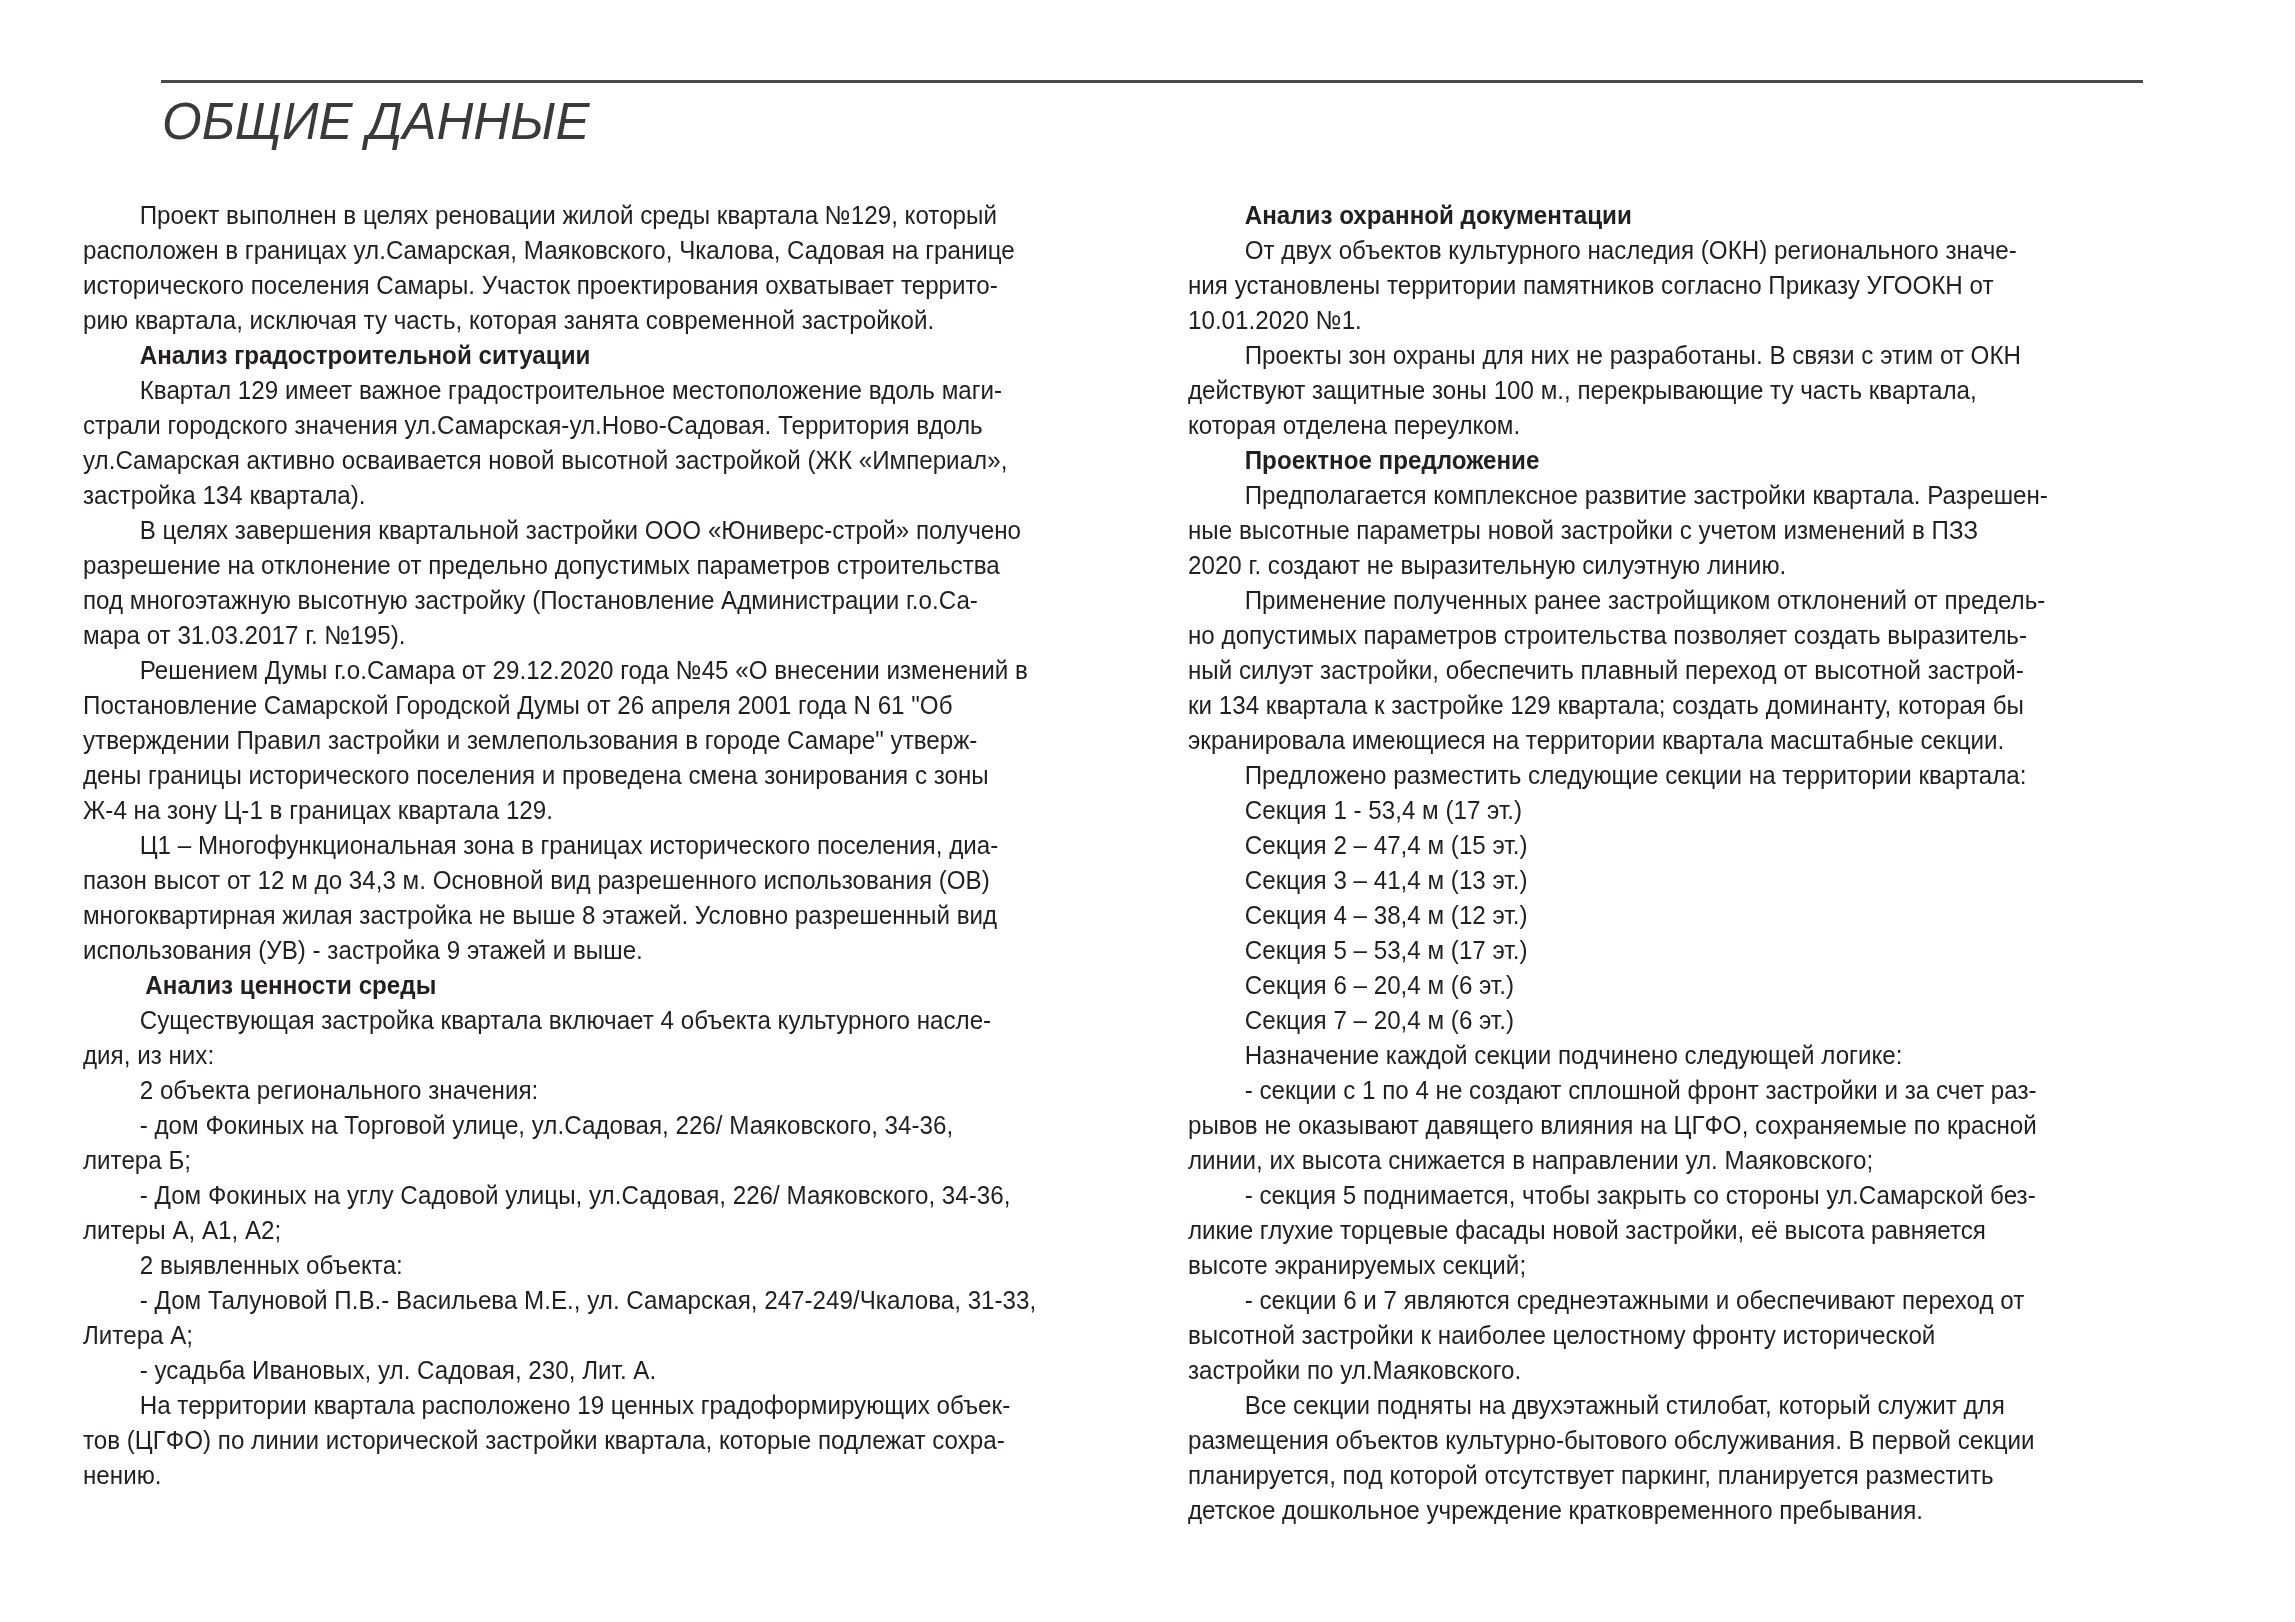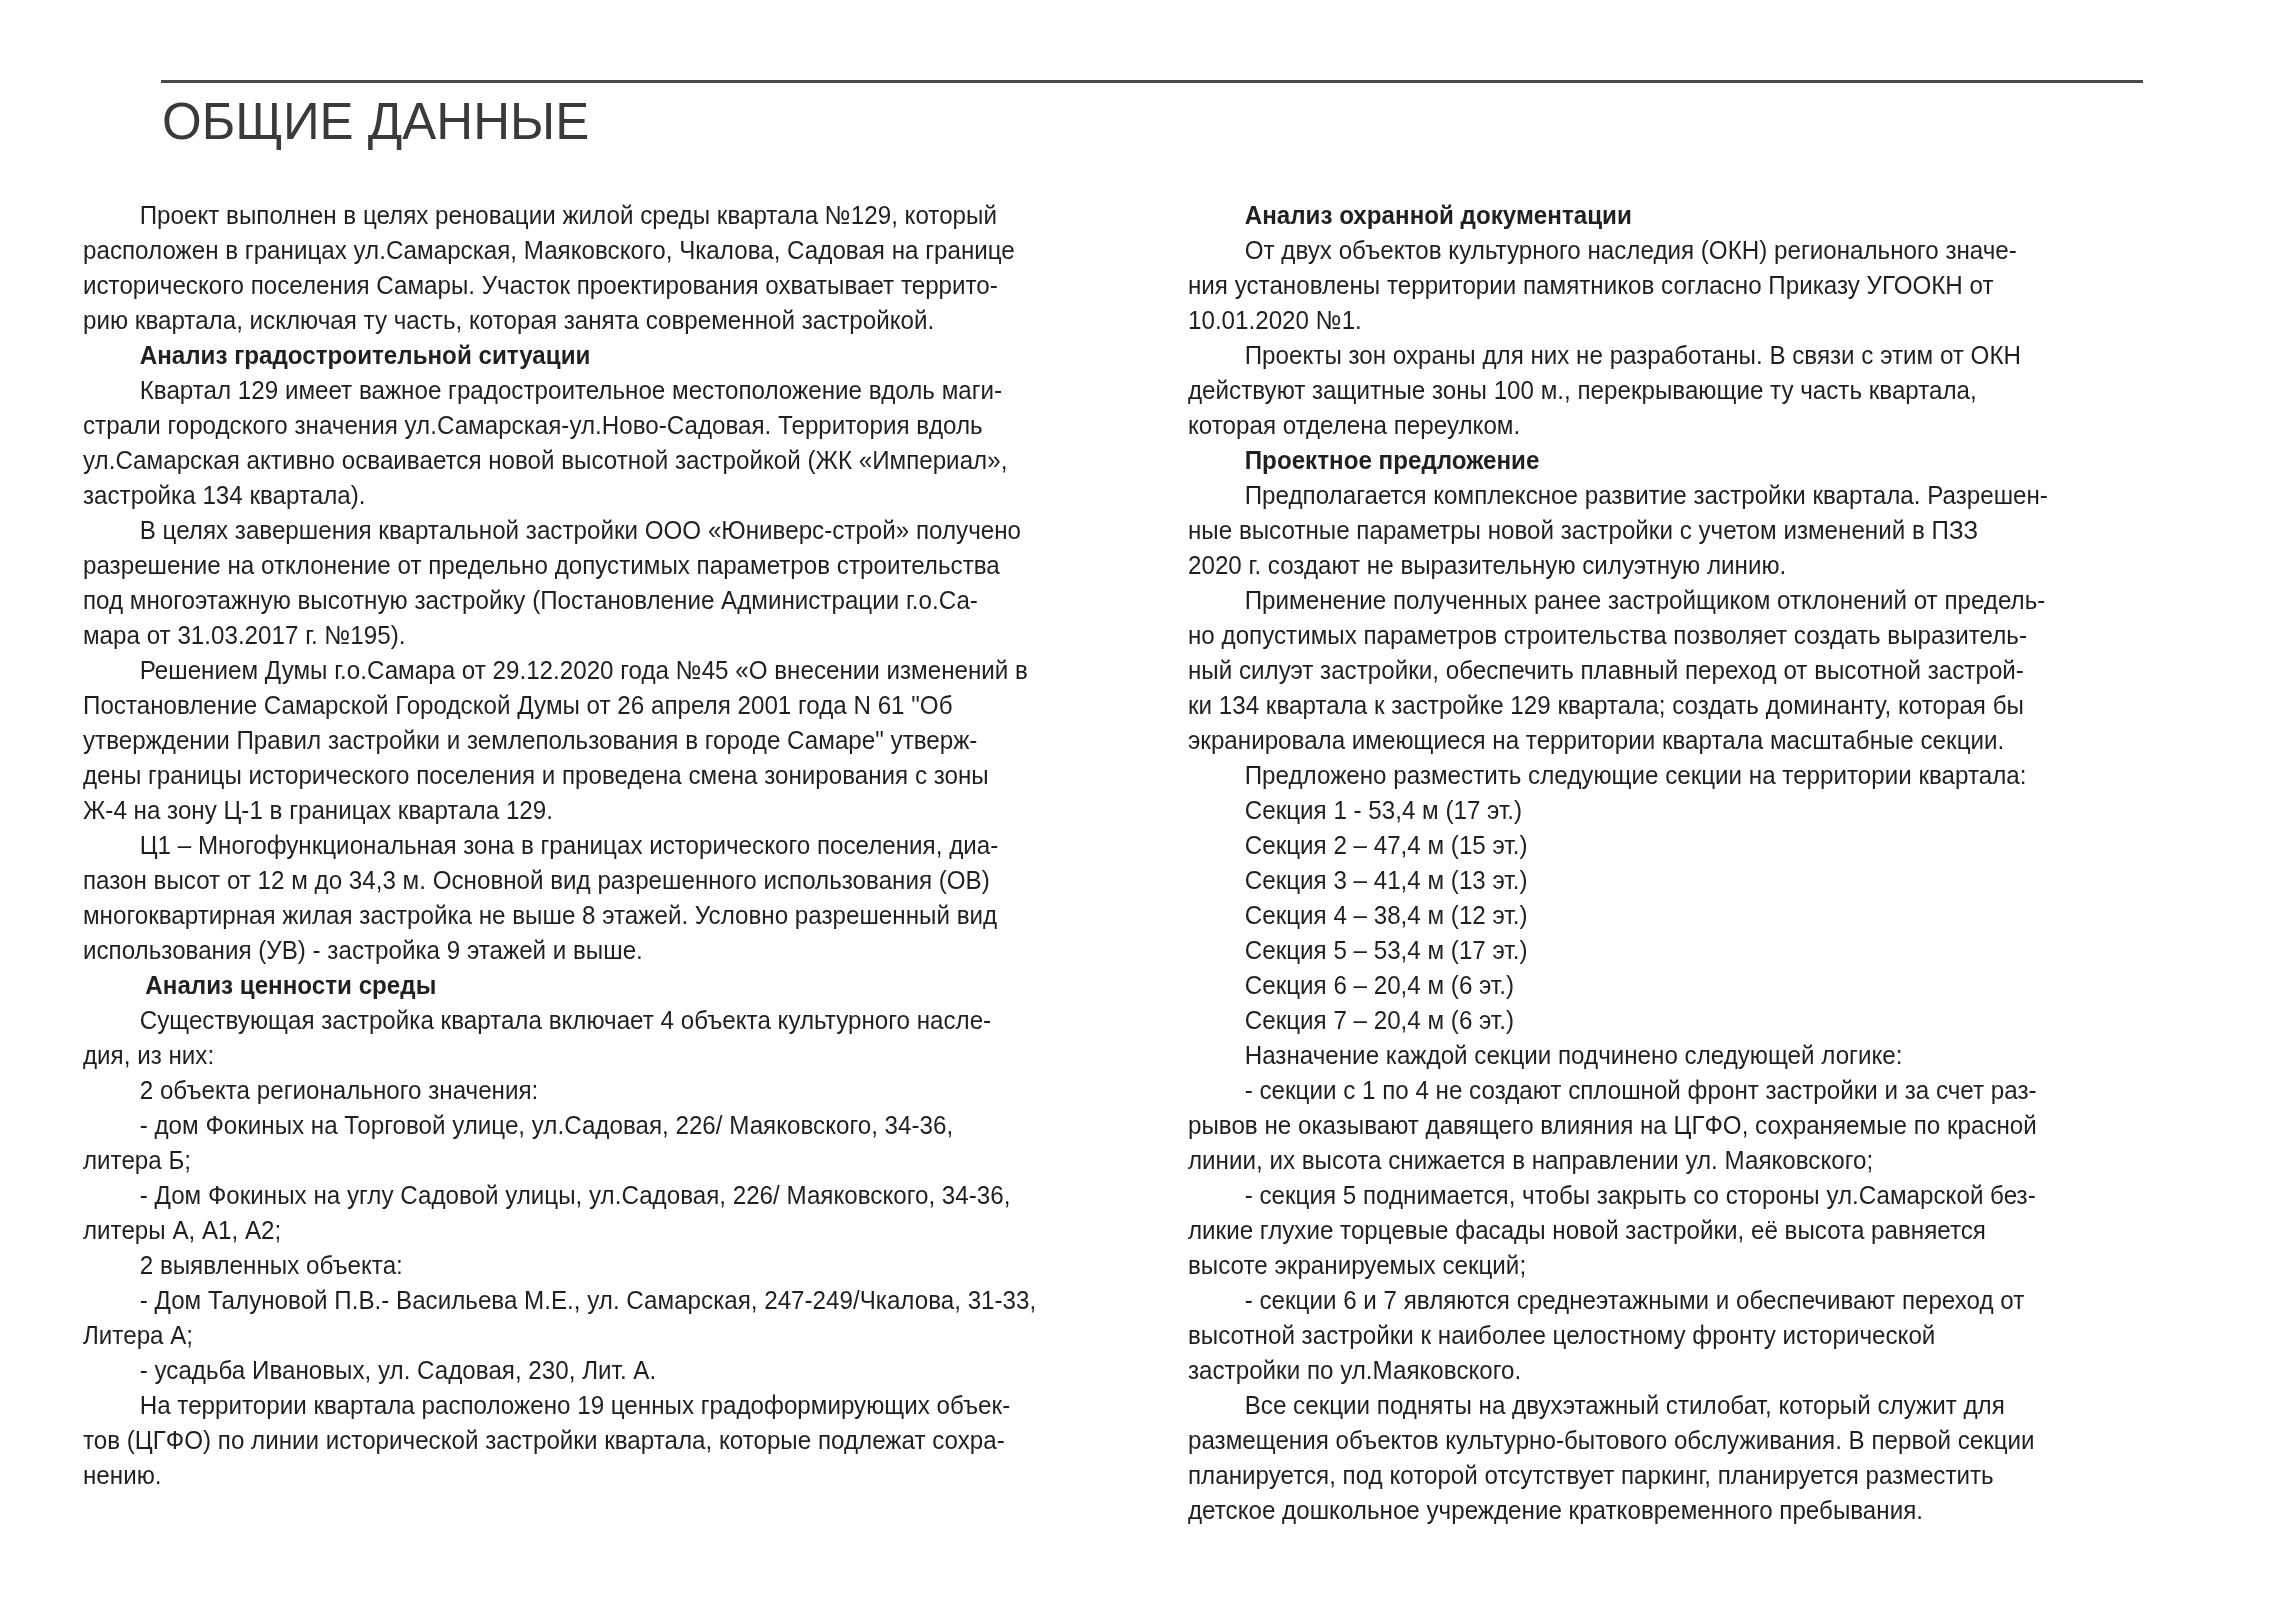--- a/index.html
+++ b/index.html
@@ -1,18 +1,18 @@
 <!DOCTYPE html>
 <html style="font-size:11px"><head>
 <meta charset="utf-8">
 <style>
   html, body { margin: 0; padding: 0; background: #ffffff; }
   body { width: 2295px; height: 1623px; position: relative; overflow: hidden; font-family: "Liberation Sans", sans-serif; color: #231f20; }
   .rule { position: absolute; left: 161px; top: 80px; width: 1982px; height: 2.8px; background: #4a4a4a; }
-  .title { position: absolute; left: 162px; top: 92px; font-size: 51px; font-weight: 400; color: #3a3a3a; letter-spacing: 0px; white-space: nowrap; }
+  .title { position: absolute; left: 162px; top: 92px; font-size: 51px; font-weight: 400; color: #3a3a3a; letter-spacing: 0px; white-space: nowrap; font-style: italic; }
   .col { position: absolute; top: 198px; font-size: 26px; line-height: 35px; color: #231f20; }
   .col-left { left: 83px; width: 1055px; font-family: "Liberation Sans", sans-serif; transform: scaleX(0.93); transform-origin: left top; width: 1138px; }
   .col-right { left: 1188px; width: 1083px; transform: scaleX(0.93); transform-origin: left top; width: 1152px; top: 198px; }
   .col p { margin: 0; }
   .col .h { font-weight: 700; padding-left: 61px; }
   .line { display: block; white-space: nowrap; }
 </style>
 </head>
 <body>
 

